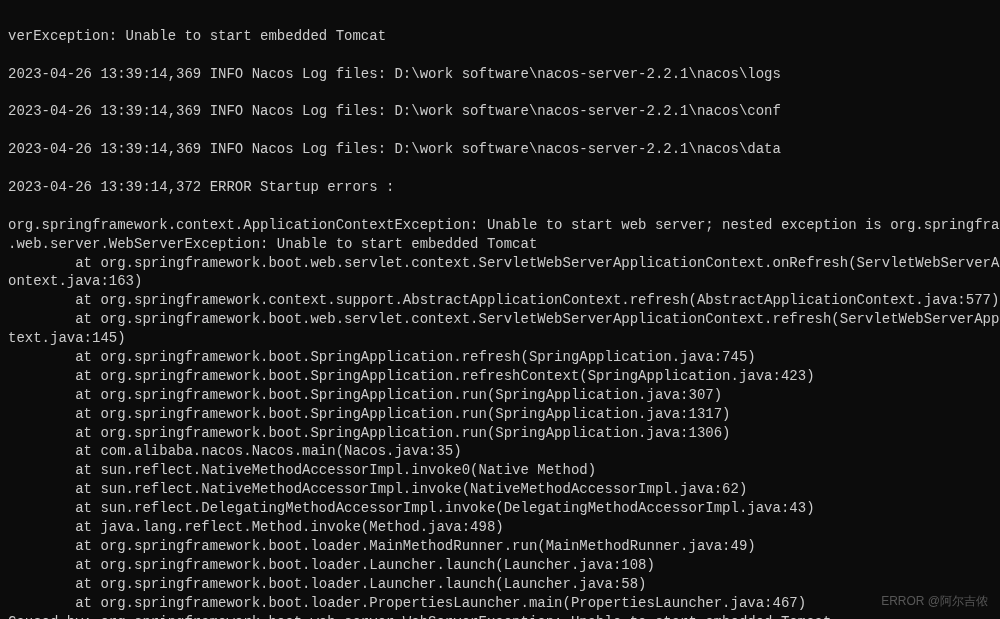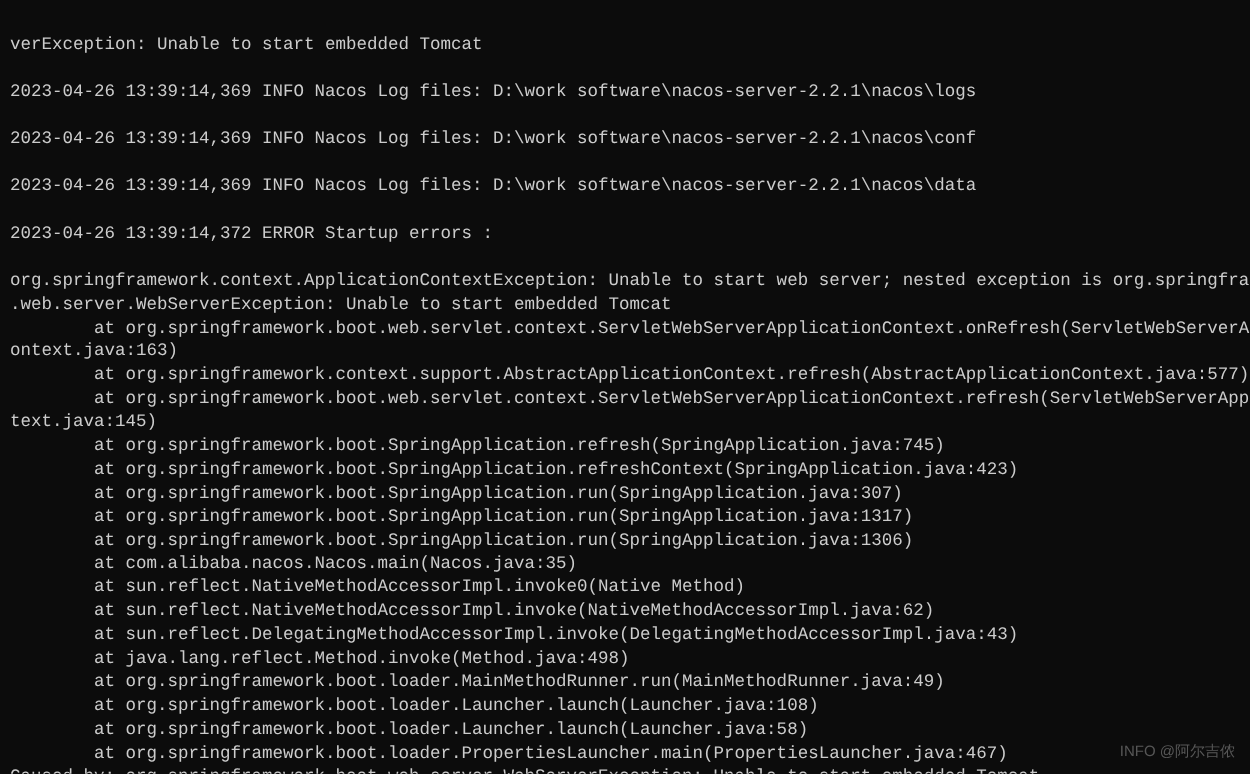--- a/index.html
+++ b/index.html
@@ -44,13 +44,13 @@
     }
   </style>
 </head>
 <body>
 
 <div class="tab-area"></div>
 
 <div class="terminal">
 <span class="line">verException: Unable to start embedded Tomcat</span><span class="line">&nbsp;</span><span class="line">2023-04-26 13:39:14,369 INFO Nacos Log files: D:\work software\nacos-server-2.2.1\nacos\logs</span><span class="line">&nbsp;</span><span class="line">2023-04-26 13:39:14,369 INFO Nacos Log files: D:\work software\nacos-server-2.2.1\nacos\conf</span><span class="line">&nbsp;</span><span class="line">2023-04-26 13:39:14,369 INFO Nacos Log files: D:\work software\nacos-server-2.2.1\nacos\data</span><span class="line">&nbsp;</span><span class="line">2023-04-26 13:39:14,372 ERROR Startup errors :</span><span class="line">&nbsp;</span><span class="line">org.springframework.context.ApplicationContextException: Unable to start web server; nested exception is org.springframew</span><span class="line">.web.server.WebServerException: Unable to start embedded Tomcat</span><span class="line">        at org.springframework.boot.web.servlet.context.ServletWebServerApplicationContext.onRefresh(ServletWebServerAppl</span><span class="line">ontext.java:163)</span><span class="line">        at org.springframework.context.support.AbstractApplicationContext.refresh(AbstractApplicationContext.java:577)</span><span class="line">        at org.springframework.boot.web.servlet.context.ServletWebServerApplicationContext.refresh(ServletWebServerApplic</span><span class="line">text.java:145)</span><span class="line">        at org.springframework.boot.SpringApplication.refresh(SpringApplication.java:745)</span><span class="line">        at org.springframework.boot.SpringApplication.refreshContext(SpringApplication.java:423)</span><span class="line">        at org.springframework.boot.SpringApplication.run(SpringApplication.java:307)</span><span class="line">        at org.springframework.boot.SpringApplication.run(SpringApplication.java:1317)</span><span class="line">        at org.springframework.boot.SpringApplication.run(SpringApplication.java:1306)</span><span class="line">        at com.alibaba.nacos.Nacos.main(Nacos.java:35)</span><span class="line">        at sun.reflect.NativeMethodAccessorImpl.invoke0(Native Method)</span><span class="line">        at sun.reflect.NativeMethodAccessorImpl.invoke(NativeMethodAccessorImpl.java:62)</span><span class="line">        at sun.reflect.DelegatingMethodAccessorImpl.invoke(DelegatingMethodAccessorImpl.java:43)</span><span class="line">        at java.lang.reflect.Method.invoke(Method.java:498)</span><span class="line">        at org.springframework.boot.loader.MainMethodRunner.run(MainMethodRunner.java:49)</span><span class="line">        at org.springframework.boot.loader.Launcher.launch(Launcher.java:108)</span><span class="line">        at org.springframework.boot.loader.Launcher.launch(Launcher.java:58)</span><span class="line">        at org.springframework.boot.loader.PropertiesLauncher.main(PropertiesLauncher.java:467)</span><span class="line">Caused by: org.springframework.boot.web.server.WebServerException: Unable to start embedded Tomcat</span></div>
 
-<div class="watermark">INFO @阿尔吉侬</div>
+<div class="watermark">ERROR @阿尔吉侬</div>
 
 </body></html>

